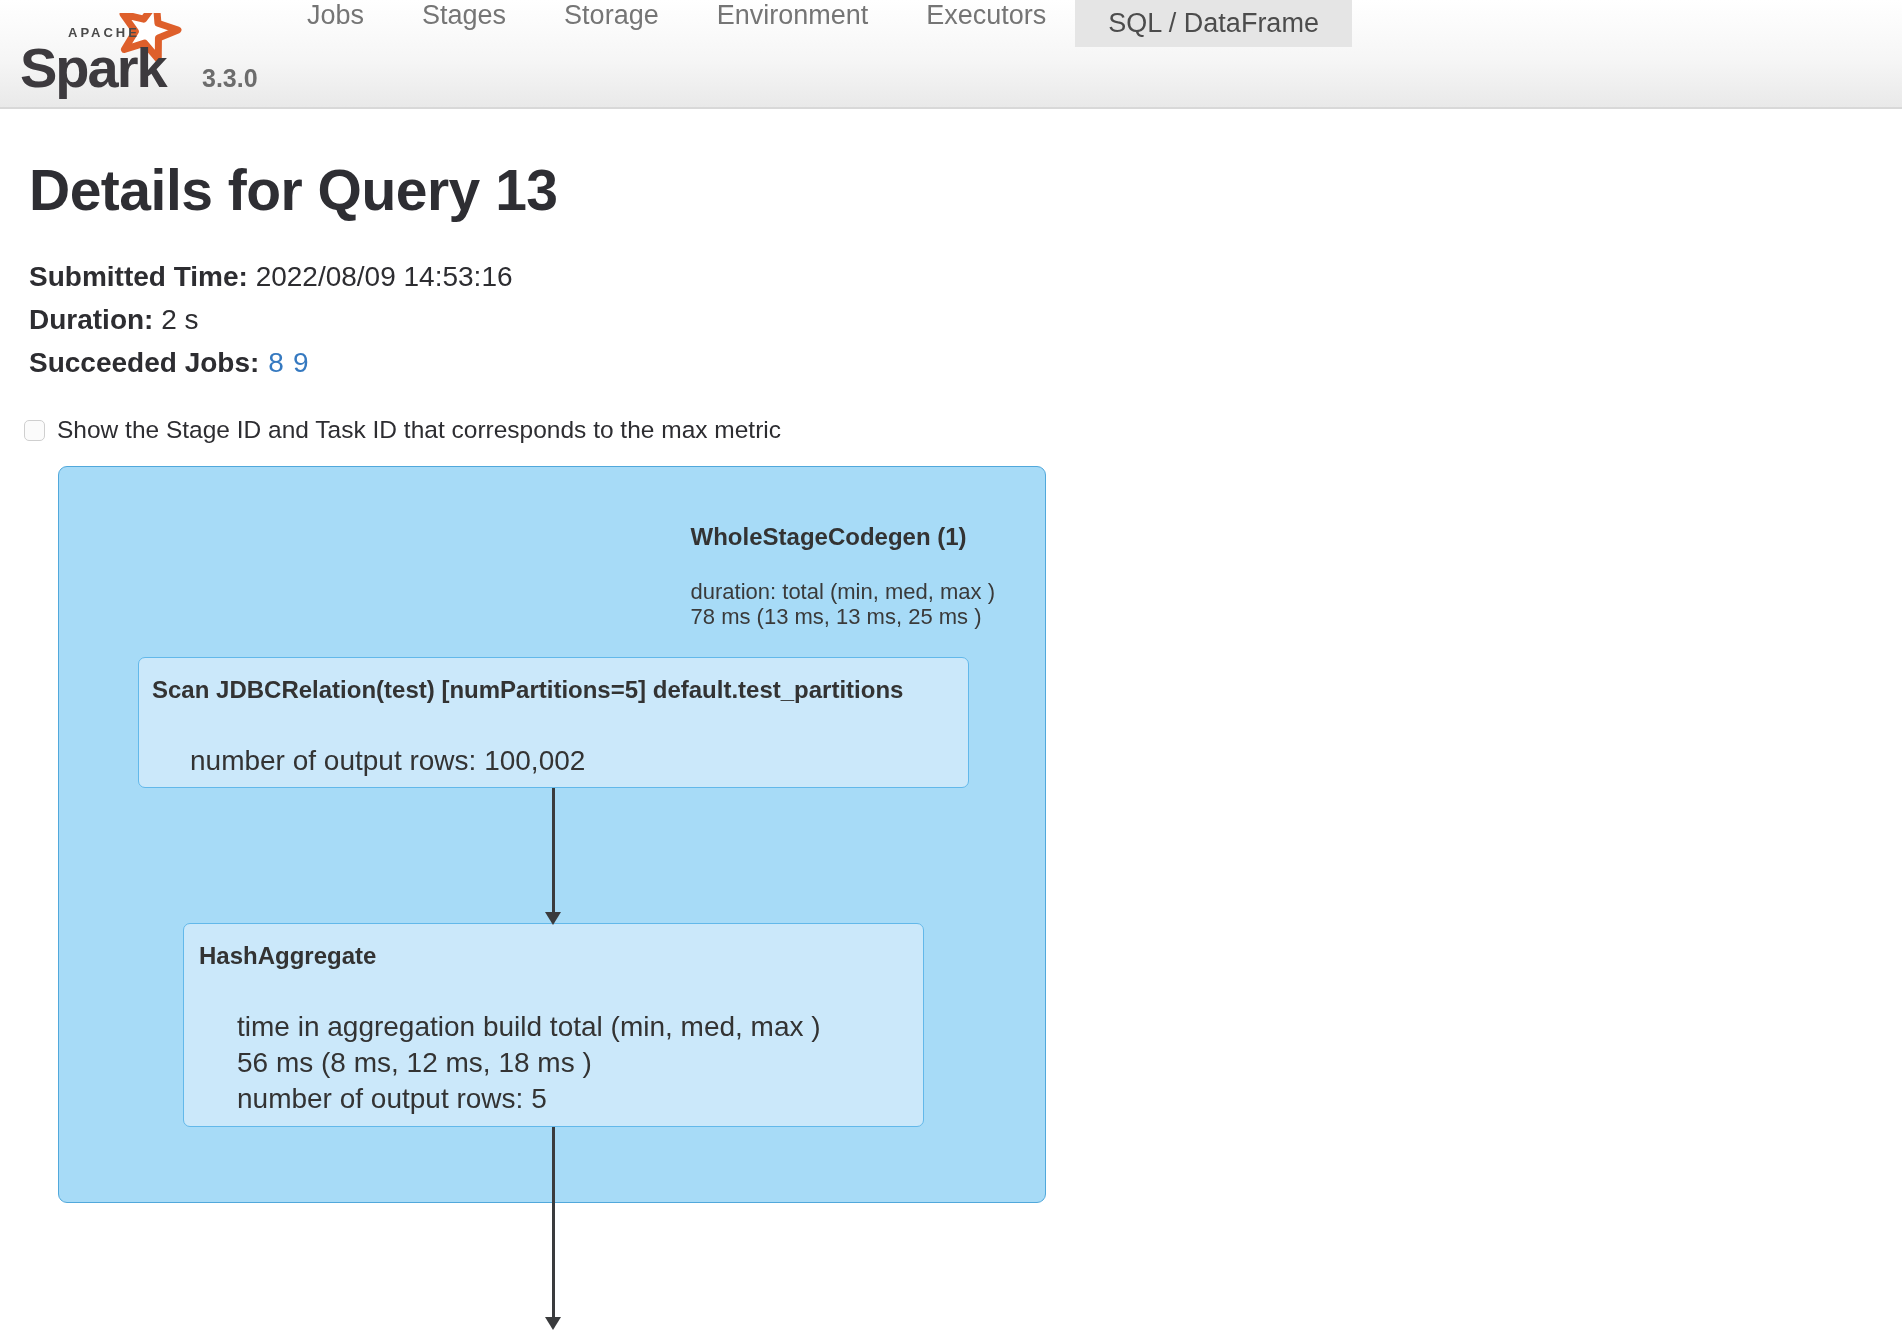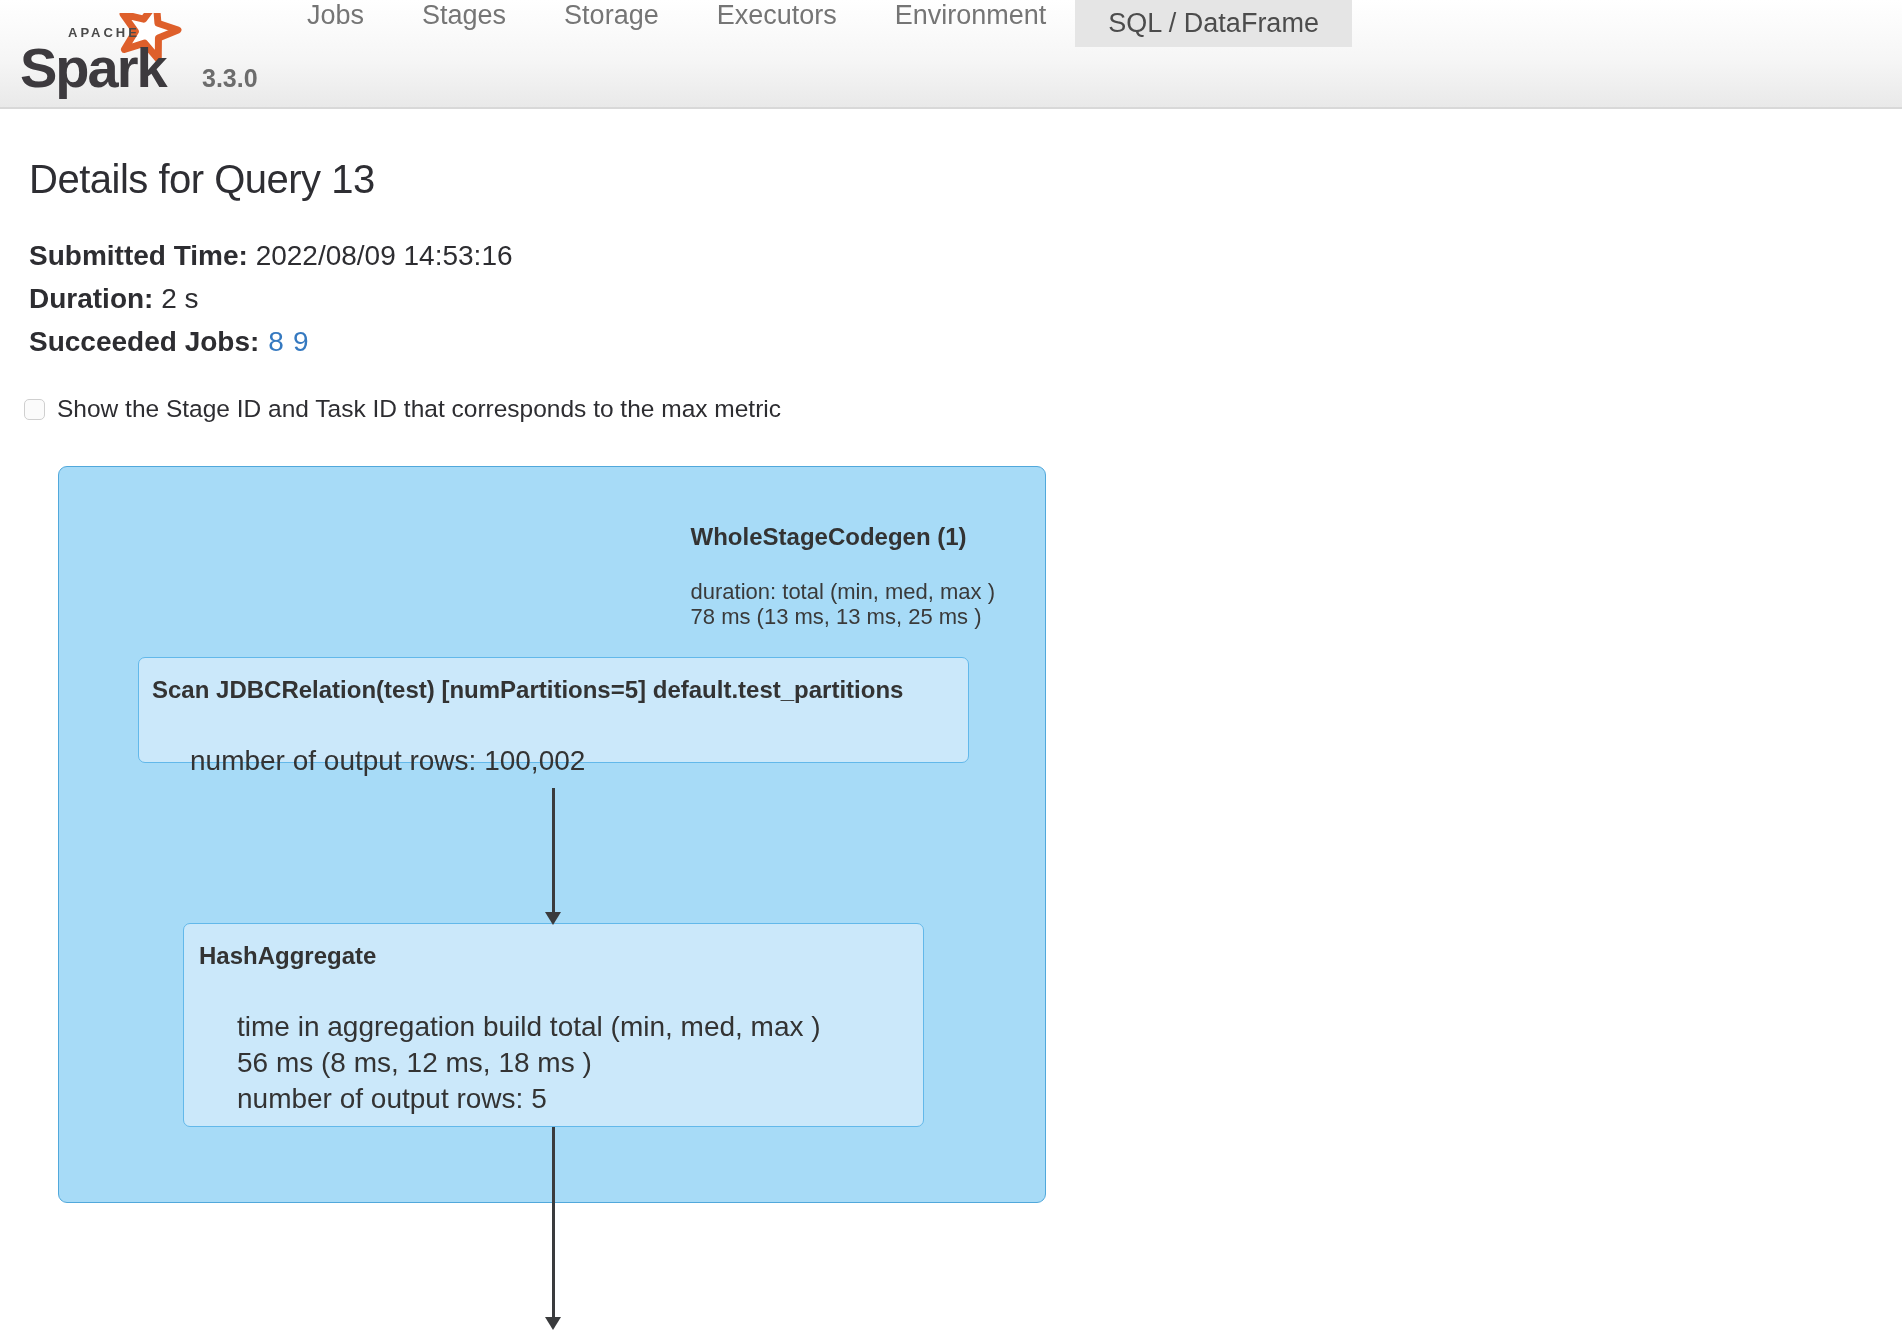--- a/index.html
+++ b/index.html
@@ -30,21 +30,21 @@
   .nav-tabs { display:flex; align-items:flex-start; }
   .nav-tab {
     display:flex; align-items:center; padding:0 29px;
     font-size:27px; color:#757575; cursor:pointer; white-space:nowrap;
   }
   .nav-tab.active { background:#e5e5e5; color:#4c4c4c; padding:8px 33px; }
 
   
   .content { position:absolute; top:95px; left:0; width:1902px; }
   .page-title {
-    margin:62px 0 0 29px; font-size:40px; font-weight:normal;
+    margin:62px 0 0 29px; font-size:57px; font-weight:bold;
     color:#2e2e33; letter-spacing:-0.5px;
   }
   .details { margin:32px 0 0 29px; font-size:28px; }
   .detail-row { line-height:43px; }
   .detail-label { font-weight:bold; }
   .job-link { color:#3579c0; text-decoration:none; margin-left:9px; cursor:pointer; }
   .checkbox-row {
     margin:32px 0 0 24px; display:flex; align-items:center; font-size:24.5px;
   }
   .checkbox {
@@ -61,21 +61,21 @@
     position:absolute; top:56px; right:50px; text-align:left; color:#333333;
   }
   .cluster-title { font-size:24px; font-weight:bold; }
   .cluster-metrics { margin-top:28px; font-size:22px; line-height:25px; color:#3a3a3a; }
   .node {
     position:absolute; background:#cbe8fa; border:1px solid #62b8ea;
     border-radius:7px; color:#333333; padding:14px 15px 10px 15px;
   }
   .node-title { font-size:24px; font-weight:bold; line-height:36px; }
   .node-metrics { margin-top:35px; font-size:28px; line-height:36px;margin-left:38px; }
-  .node-scan  { left:138px; top:657px; width:831px; height:106px;padding-left:13px; }
+  .node-scan  { left:138px; top:657px; width:831px; height:131px;padding-left:13px; }
   .node-hash  { left:183px; top:923px; width:741px; height:204px; }
 
   .arrow-line { position:absolute; width:3px; background:#3a3b3d; }
   .arrow-head {
     position:absolute; width:0; height:0;
     border-left:8px solid transparent; border-right:8px solid transparent;
     border-top:13px solid #3a3b3d;
   }
   .edge1-line { left:552px; top:788px;  height:124px; }
   .edge1-head { left:545px; top:912px; }
@@ -91,22 +91,22 @@
       <polygon points="0,-30 7.41,-10.19 28.53,-9.27 11.98,3.89 17.63,24.27 0,12.6 -17.63,24.27 -11.98,3.89 -28.53,-9.27 -7.41,-10.19" transform="translate(130,18) rotate(16)" fill="#ffffff" stroke="#de5f2b" stroke-width="7" stroke-linejoin="round"></polygon>
       <text x="50" y="24" font-size="13" font-weight="bold" letter-spacing="3" fill="#4a4a4a">APACHE</text>
       <text x="2" y="74" font-size="56" font-weight="bold" letter-spacing="-2" fill="#3d3a3e">Spark</text>
     </svg>
     <span class="version">3.3.0</span>
   </div>
   <div class="nav-tabs">
     <div class="nav-tab">Jobs</div>
     <div class="nav-tab">Stages</div>
     <div class="nav-tab">Storage</div>
+    <div class="nav-tab">Environment</div>
     <div class="nav-tab">Executors</div>
-    <div class="nav-tab">Environment</div>
     <div class="nav-tab active">SQL / DataFrame</div>
   </div>
 </div>
 
 <div class="content">
   <h2 class="page-title">Details for Query 13</h2>
 
   <div class="details">
     <div class="detail-row">
       <span class="detail-label">Submitted Time:</span>

